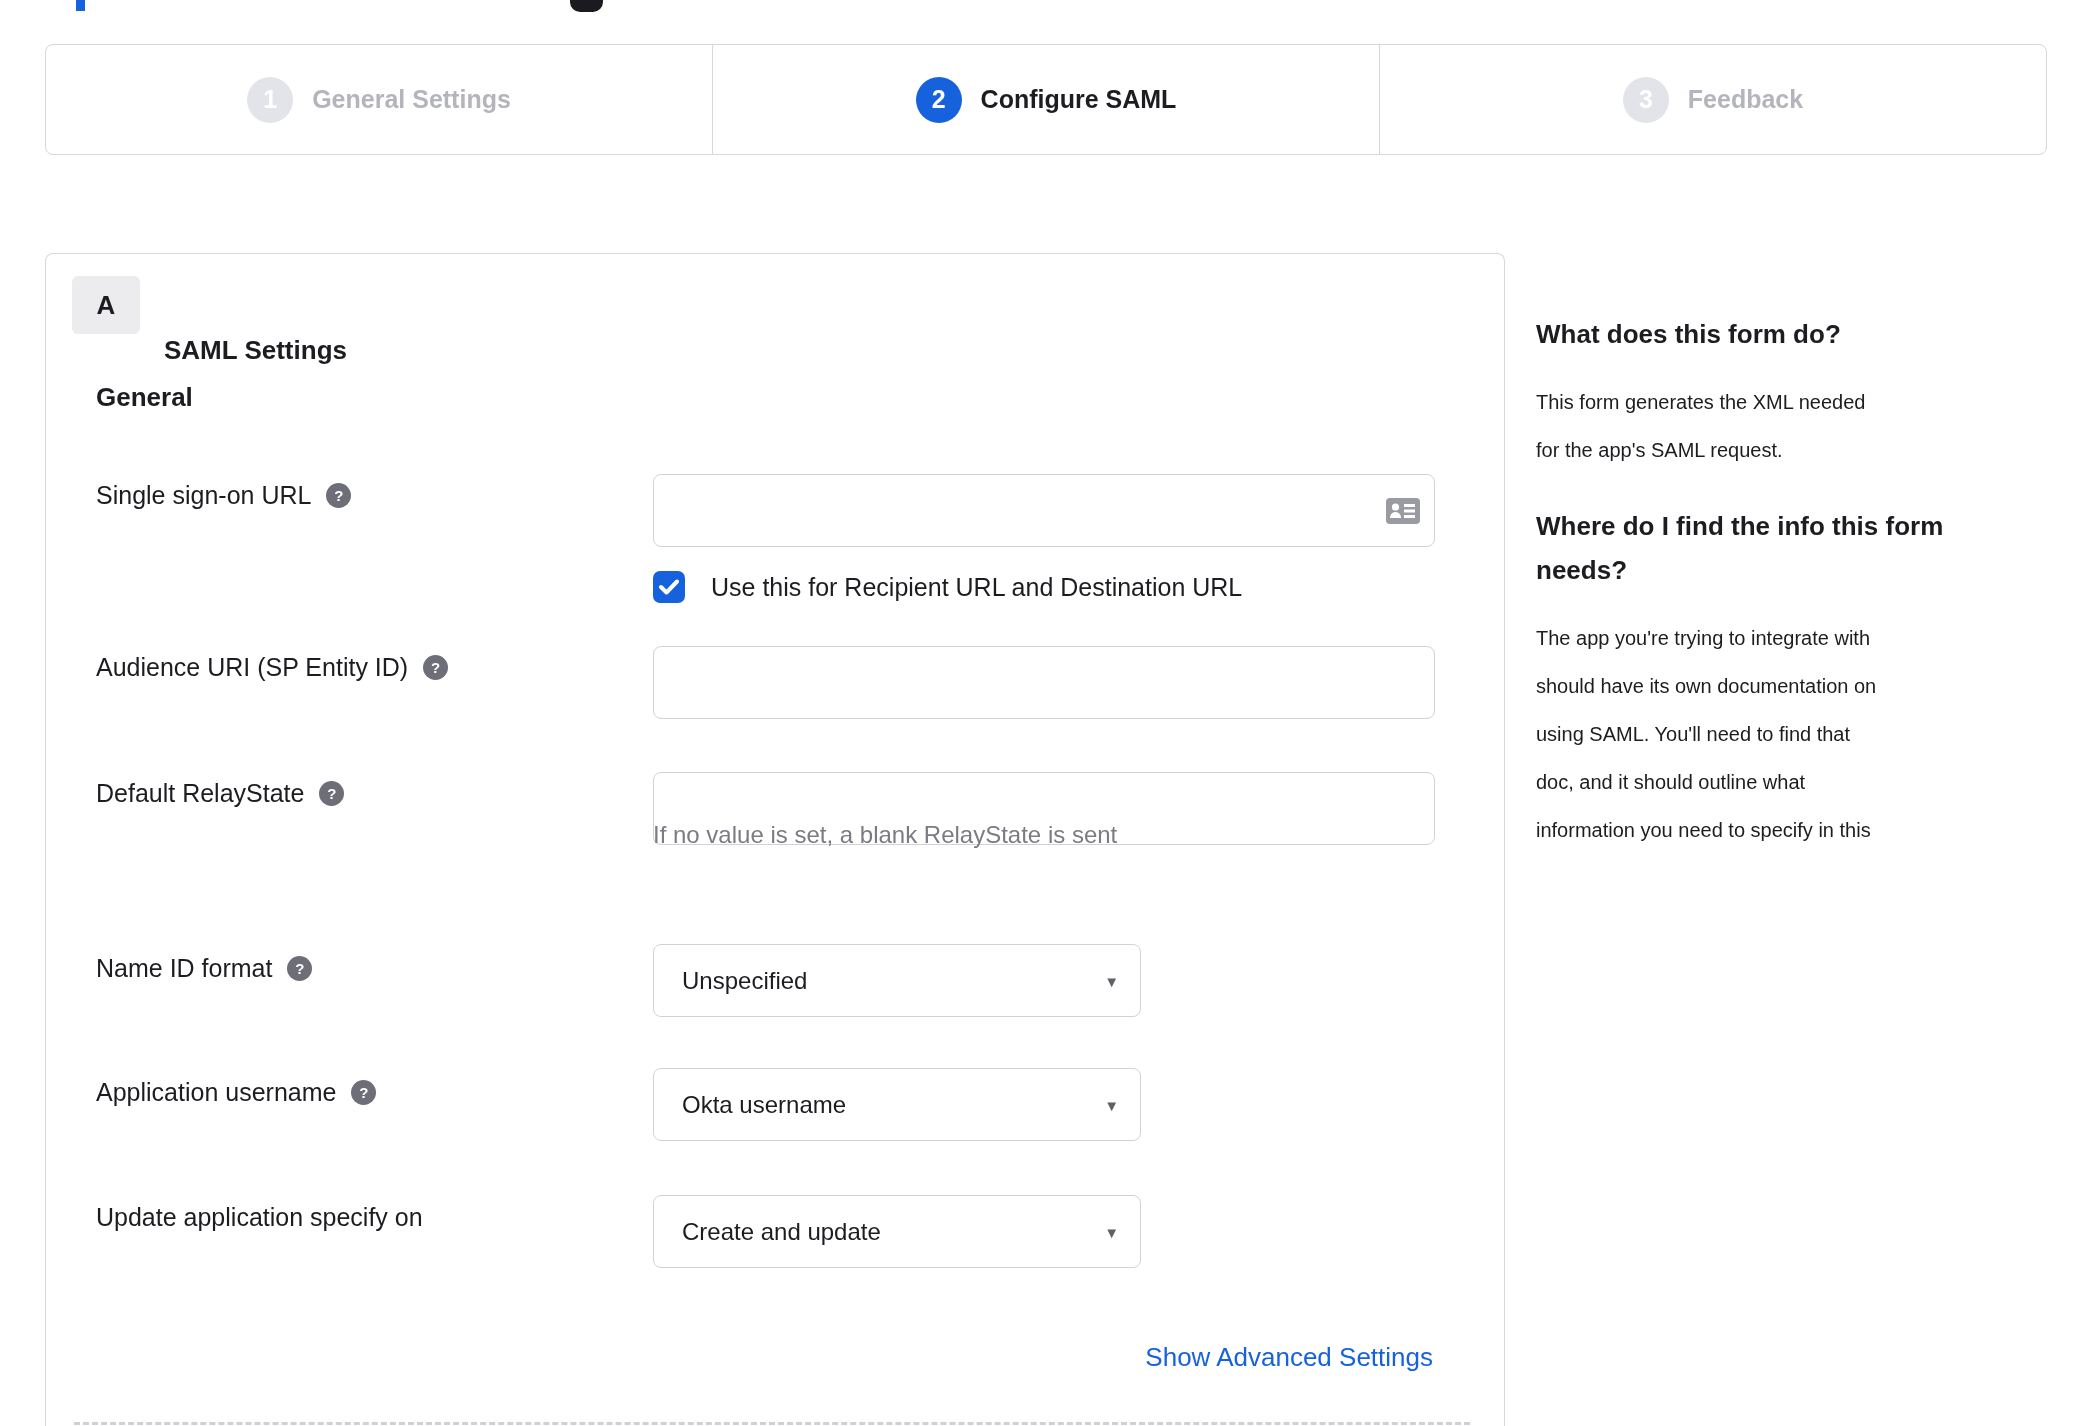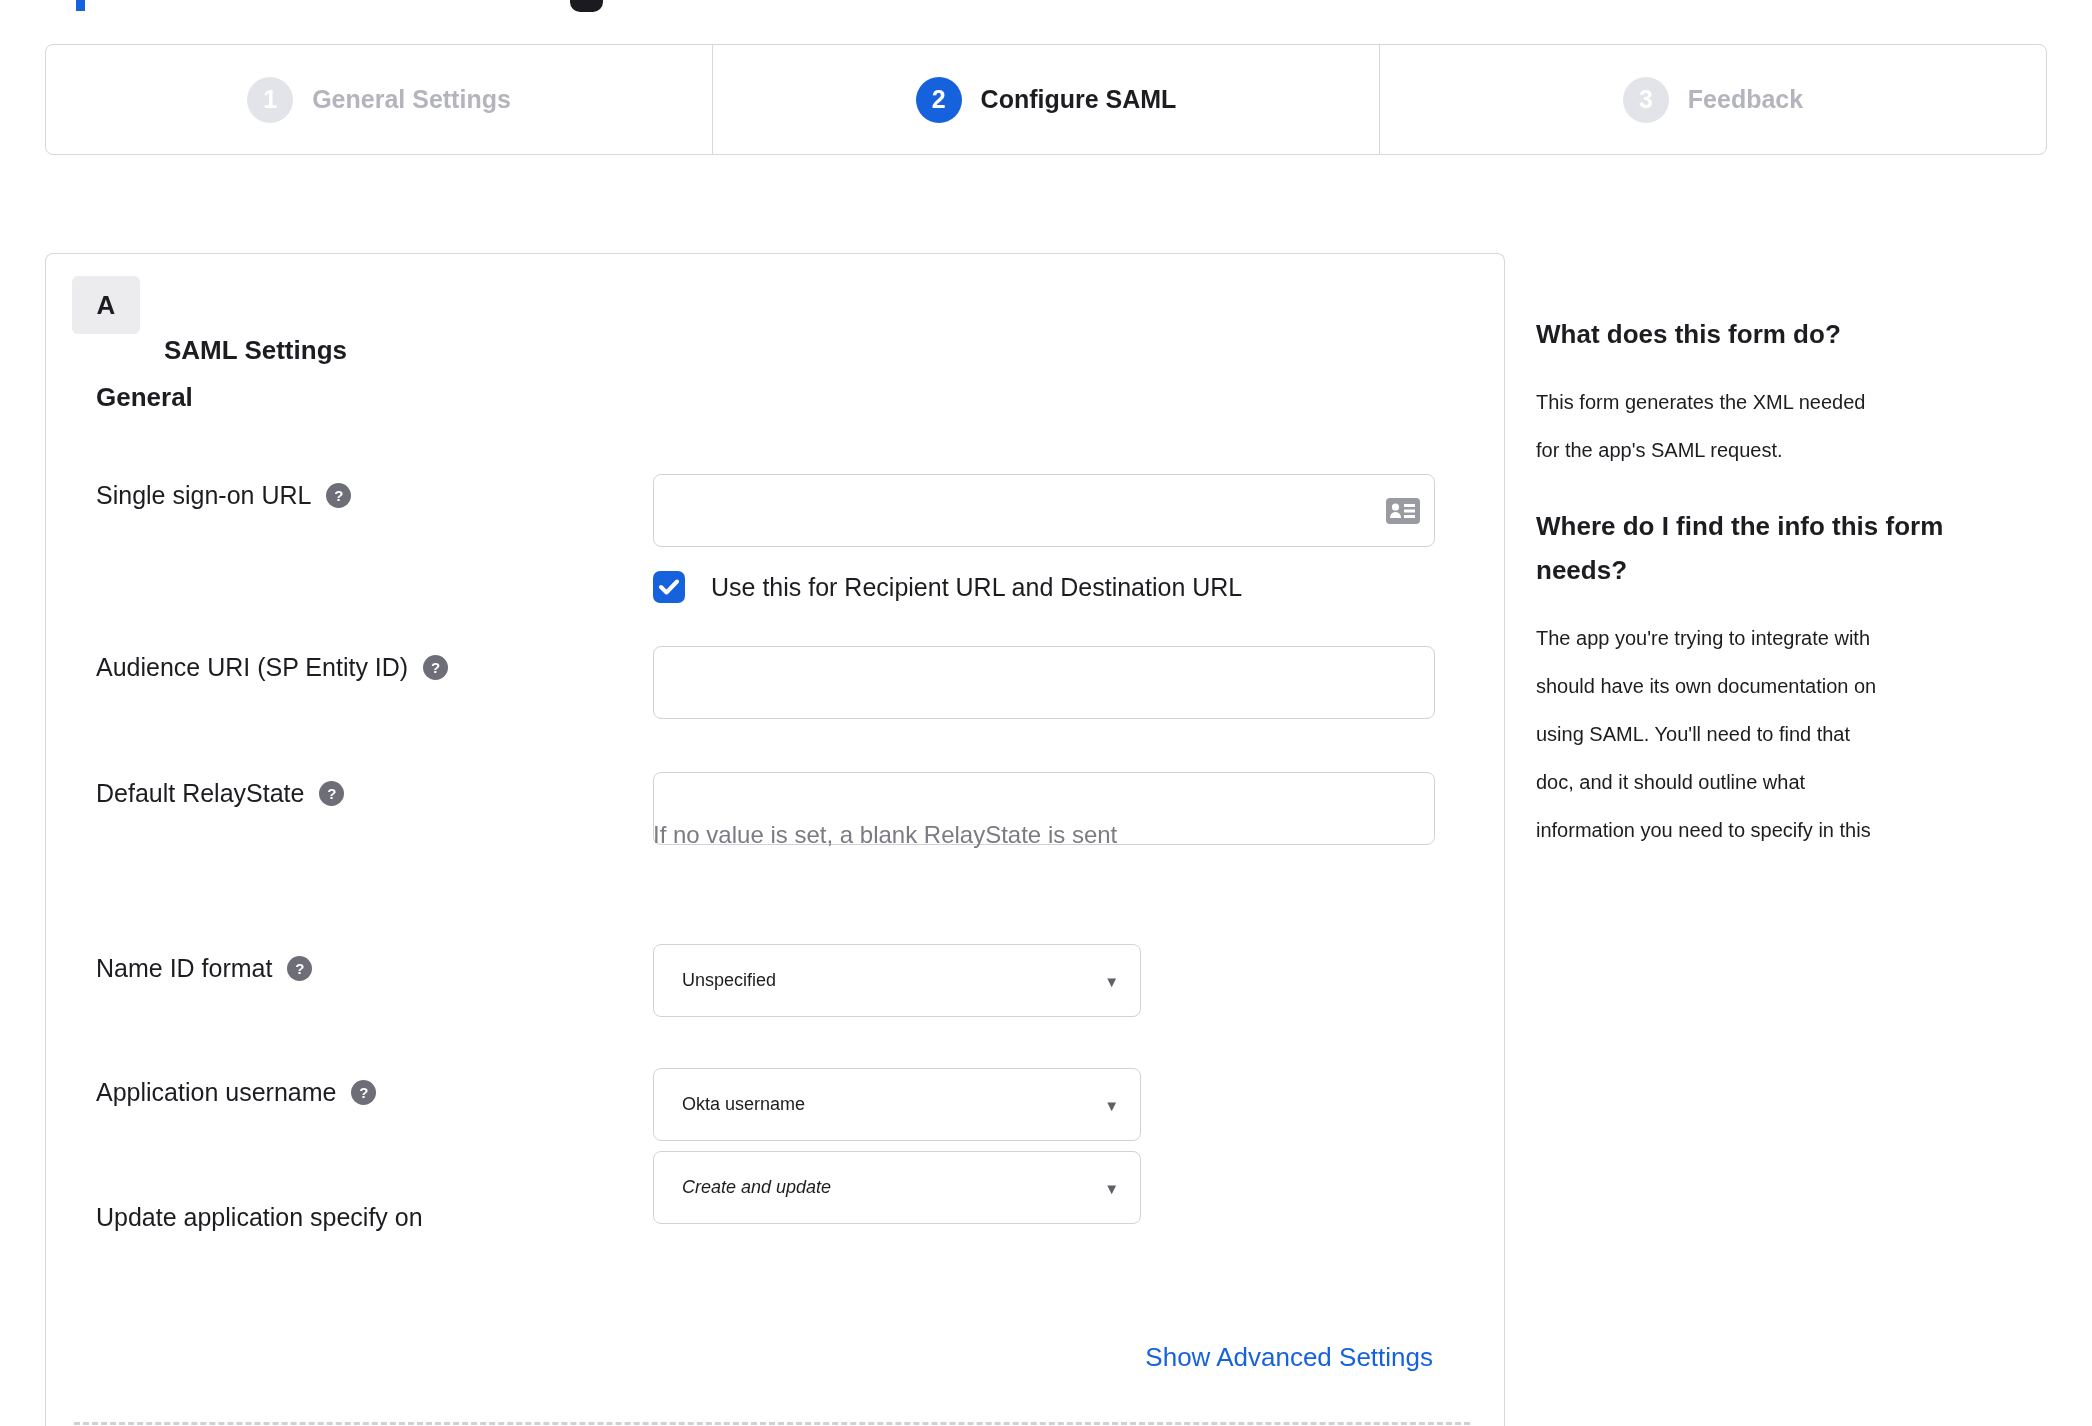--- a/index.html
+++ b/index.html
@@ -49,21 +49,21 @@
   .checkrow { position:absolute; left:607px; top:317px; display:flex; align-items:center; gap:26px; }
   .checkbox { width:32px; height:32px; border-radius:7px; background:#1662dd; display:flex;
               align-items:center; justify-content:center; flex:0 0 auto; }
   .checklabel { font-size:25px; color:#1d1d21; }
 
   .hint { position:absolute; left:607px; font-size:24px; color:#7b7b84; }
 
   .select { position:absolute; left:607px; width:488px; height:73px; border:1px solid #d2d2d7;
             border-radius:8px; background:#fff; display:flex; align-items:center;
             padding:0 54px 0 28px; cursor:default; }
-  .select-value { font-size:18px; color:#1d1d21; }
+  .select-value { font-size:24px; color:#1d1d21; }
   .caret { position:absolute; right:21px; top:50%; transform:translateY(-50%);
            font-size:15px; color:#606069; }
 
   .adv-link { position:absolute; right:71px; top:1088px; font-size:26px; font-weight:500;
               color:#1662dd; text-decoration:none; }
   .dash-divider { position:absolute; left:28px; right:34px; top:1168px; height:0;
                   border-top:3px dashed #d0d0d5; }
 
   
   .sidebar { position:absolute; left:1536px; top:312px; width:524px; }
@@ -152,21 +152,21 @@
       <span class="help">?</span>
     </div>
     <div class="select" style="top:814px;">
       <span class="select-value">Okta username</span>
       <span class="caret">▼</span>
     </div>
 
     <div class="flabel" style="top:949px;">
       <span>Update application specify on</span>
     </div>
-    <div class="select" style="top:897px;font-style:italic;">
+    <div class="select" style="top:941px;">
       <span class="select-value">Create and update</span>
       <span class="caret">▼</span>
     </div>
 
     <a class="adv-link" href="#">Show Advanced Settings</a>
 
     <div class="dash-divider"></div>
   </div>
 
   <div class="sidebar">

